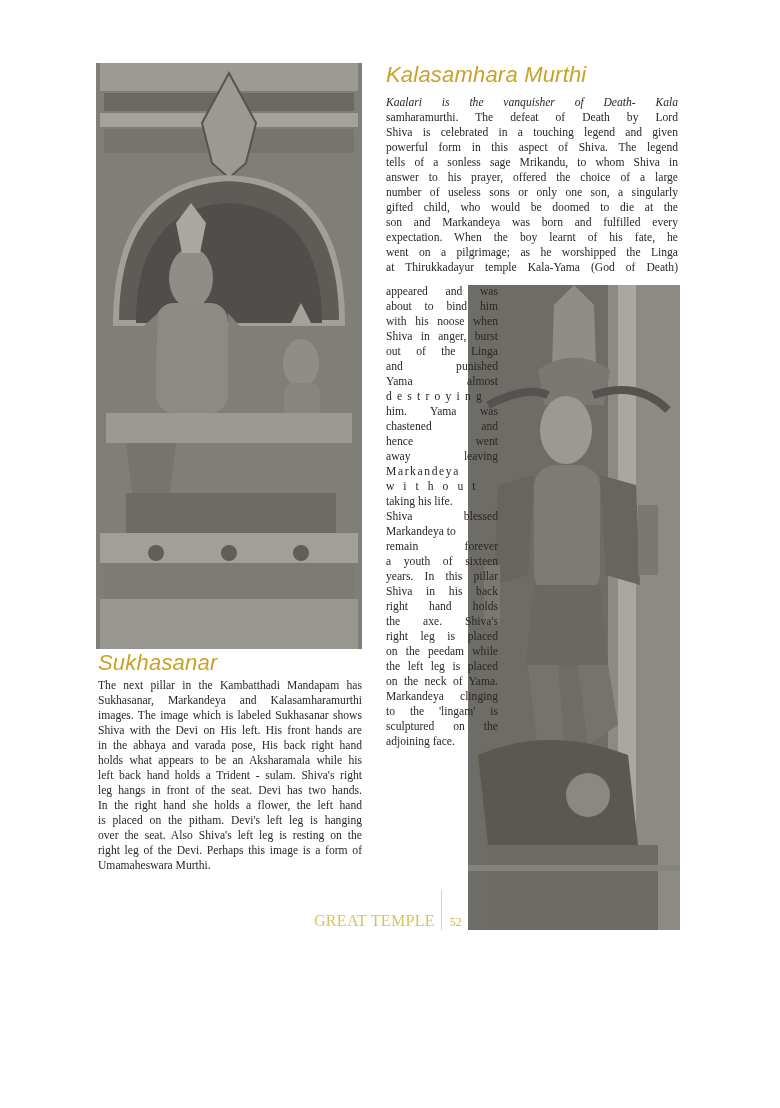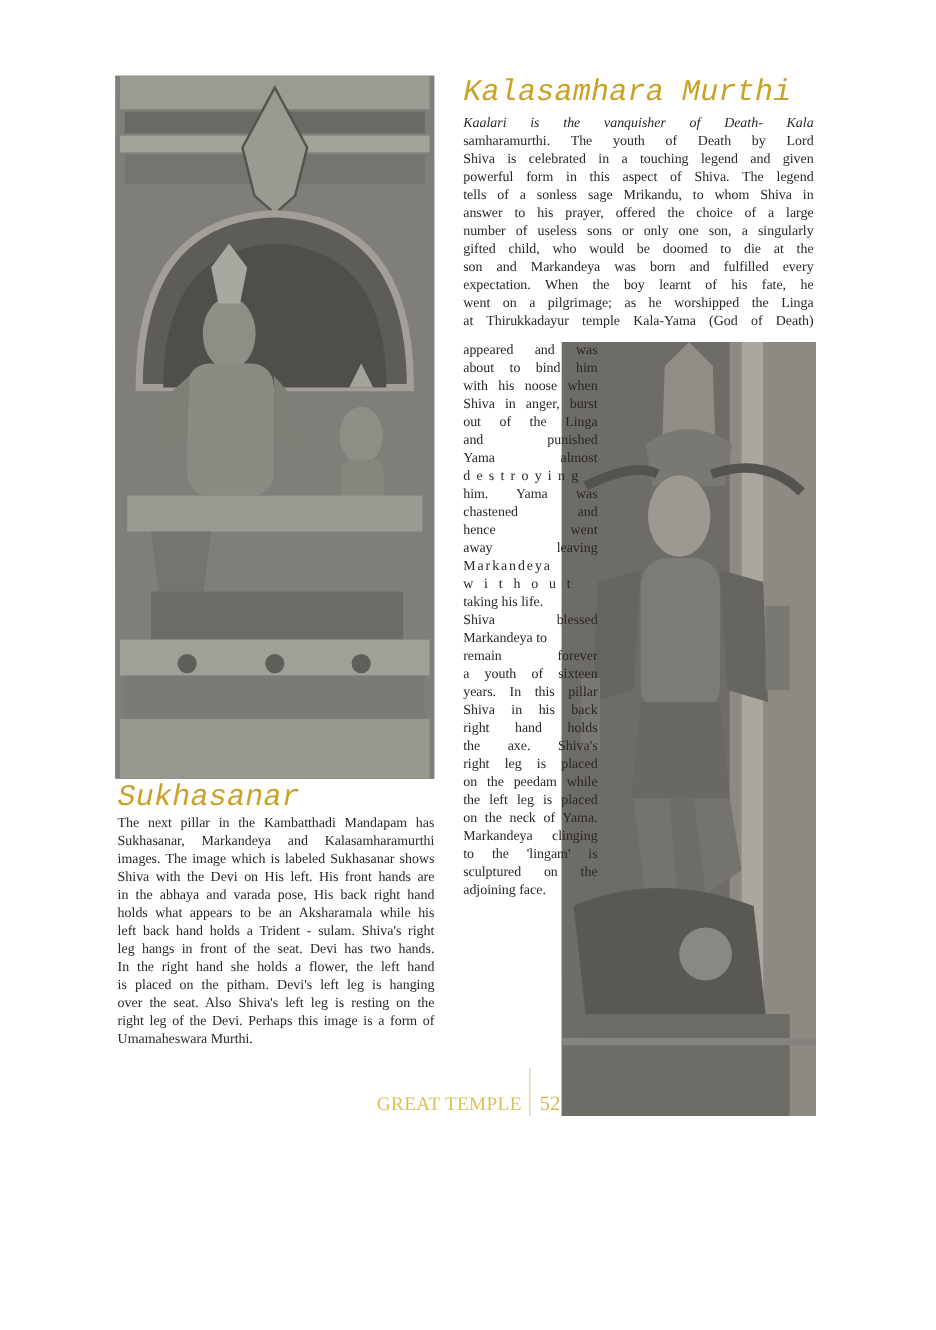--- a/index.html
+++ b/index.html
@@ -10,22 +10,22 @@
     .photo {
       position: absolute; overflow: hidden;
       background: linear-gradient(180deg, #8f8e88 0%, #77766f 35%, #6d6c66 60%, #85847d 100%);
     }
     .photo-left { left: 96px; top: 63px; width: 266px; height: 586px; }
     .photo-right { left: 468px; top: 285px; width: 212px; height: 645px;
       background: linear-gradient(180deg, #a4a39c 0%, #7a7872 30%, #5e5c57 60%, #6f6d67 100%);
     }
     .photo svg { width: 100%; height: 100%; display: block; }
     .heading {
-      position: absolute; font-style: italic; color: #c9a227; font-size: 25px;
-      font-family: Liberation Mono, monospace; letter-spacing: 0.2px;
+      position: absolute; font-style: italic; color: #c9a227; font-size: 22px;
+      font-family: Liberation Sans, sans-serif; letter-spacing: 0.2px;
     }
     .heading-kala { left: 386px; top: 62px; }
     .heading-sukh { left: 98px; top: 650px; }
     .para {
       position: absolute; font-size: 11.6px; line-height: 15px; text-align: justify; color: #2a2724;
     }
     .para-kala-top { left: 386px; top: 95px; width: 292px; }
     .para-kala-col { left: 386px; top: 284px; width: 112px; }
     .para-sukh { left: 98px; top: 678px; width: 264px; }
     .line { display: block; text-align: justify; text-align-last: justify; white-space: nowrap; }
@@ -33,21 +33,21 @@
     .spaced { letter-spacing: 5.2px; }
     i { font-style: italic; font-family: Liberation Serif, serif; }
     .footer {
       position: absolute; left: 314px; top: 888px; height: 42px; display: flex; align-items: flex-end;
     }
     .footer-logo {
       font-family: "Liberation Serif", "DejaVu Serif", serif; color: #d8c25a; font-size: 16px;
       letter-spacing: 0.3px; font-variant: small-caps; padding-top: 2px;
     }
     .footer-rule { width: 1px; height: 40px; background: #e2d28a; margin: 0 8px 0 6px; }
-    .footer-page { color: #cdb84e; font-size: 17px; padding-top: 5px; }
+    .footer-page { color: #cdb84e; font-size: 12px; padding-top: 5px; }
   </style>
 </head>
 <body>
 
 <div class="photo photo-left">
   <svg viewBox="0 0 266 586" preserveAspectRatio="none">
     <rect x="0" y="0" width="266" height="586" fill="#7f7e78"></rect>
     <rect x="4" y="0" width="258" height="28" fill="#9b9a93"></rect>
     <rect x="8" y="30" width="250" height="18" fill="#6a6964"></rect>
     <rect x="4" y="50" width="258" height="14" fill="#a3a29b"></rect>
@@ -99,21 +99,21 @@
     <circle cx="120" cy="510" r="22" fill="#8a8882"></circle>
     <rect x="20" y="560" width="170" height="85" fill="#6d6b66"></rect>
     <rect x="0" y="580" width="212" height="6" fill="#85837d"></rect>
   </svg>
 </div>
 
 <div class="heading heading-kala">Kalasamhara Murthi</div>
 
 <div class="para para-kala-top">
   <span class="line"><i>Kaalari is the vanquisher of Death- Kala</i></span>
-  <span class="line">samharamurthi. The youth of Death by Lord</span>
+  <span class="line">samharamurthi. The defeat of Death by Lord</span>
   <span class="line">Shiva is celebrated in a touching legend and given</span>
   <span class="line">powerful form in this aspect of Shiva. The legend</span>
   <span class="line">tells of a sonless sage Mrikandu, to whom Shiva in</span>
   <span class="line">answer to his prayer, offered the choice of a large</span>
   <span class="line">number of useless sons or only one son, a singularly</span>
   <span class="line">gifted child, who would be doomed to die at the</span>
   <span class="line">son and Markandeya was born and fulfilled every</span>
   <span class="line">expectation. When the boy learnt of his fate, he</span>
   <span class="line">went on a pilgrimage; as he worshipped the Linga</span>
   <span class="line">at Thirukkadayur temple Kala-Yama (God of Death)</span>

